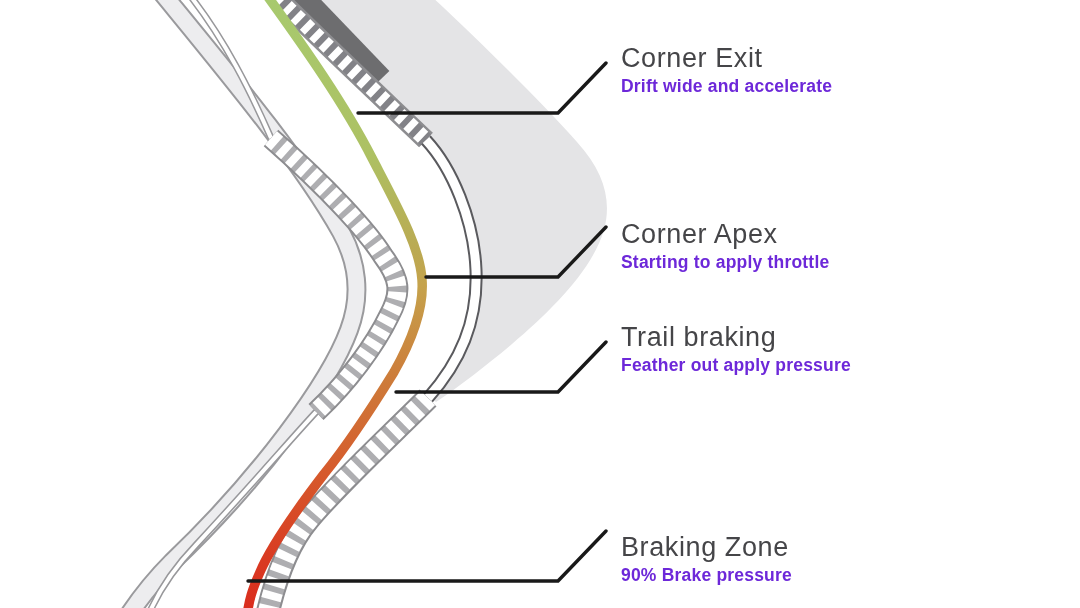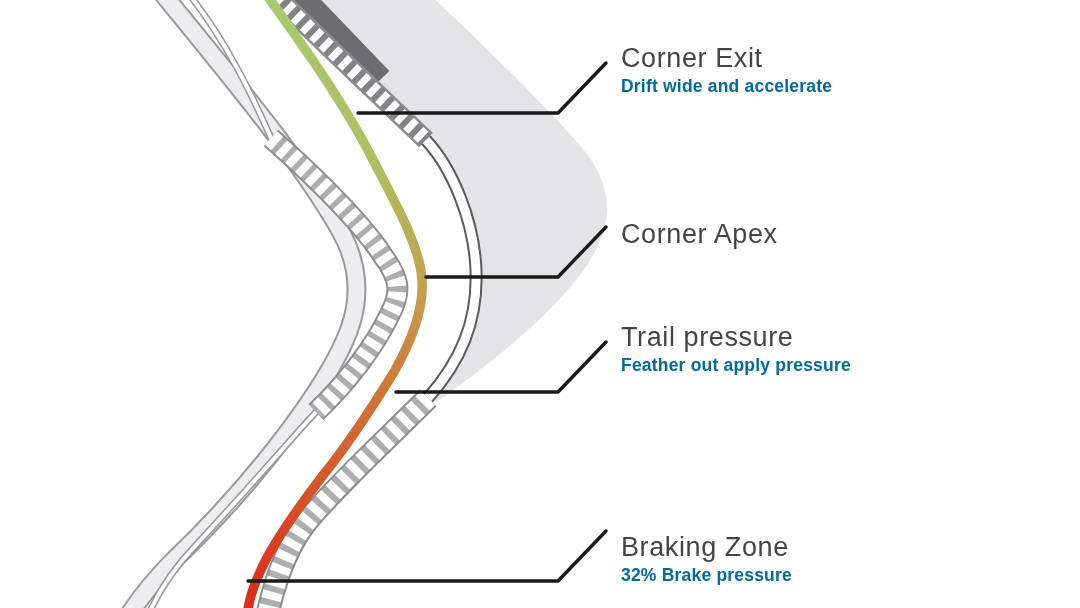--- a/index.html
+++ b/index.html
@@ -3,21 +3,21 @@
 <meta charset="utf-8">
 <style>
   html,body{margin:0;padding:0;background:#fff;}
   #stage{
     position:relative;width:1080px;height:608px;background:#ffffff;
     overflow:hidden;font-family:"Liberation Sans",sans-serif;padding-left:10px;
   }
   #track{position:absolute;left:0;top:0;}
   .callout{position:absolute;left:621px;white-space:nowrap;}
   .c-title{font-size:27px;line-height:32px;letter-spacing:0.6px;font-weight:400;color:#454548;}
-  .c-sub{font-size:17.5px;line-height:21px;letter-spacing:0.2px;font-weight:700;color:#0369a1;margin-top:2px;}
+  .c-sub{font-size:17.5px;line-height:21px;letter-spacing:0.2px;font-weight:700;color:#6d28d9;margin-top:2px;}
   #co-exit{top:42px;}
   #co-apex{top:218px;}
   #co-trail{top:321px;}
   #co-brake{top:531px;}
 </style>
 </head>
 <body>
 
 <div id="stage">
 
@@ -90,25 +90,26 @@
     </g>
   </svg>
 
   <div class="callout" id="co-exit">
     <div class="c-title">Corner Exit</div>
     <div class="c-sub">Drift wide and accelerate</div>
   </div>
 
   <div class="callout" id="co-apex">
     <div class="c-title">Corner Apex</div>
+    <div class="c-sub">Starting to apply throttle</div>
   </div>
 
   <div class="callout" id="co-trail">
-    <div class="c-title">Trail pressure</div>
+    <div class="c-title">Trail braking</div>
     <div class="c-sub">Feather out apply pressure</div>
   </div>
 
   <div class="callout" id="co-brake">
     <div class="c-title">Braking Zone</div>
-    <div class="c-sub">32% Brake pressure</div>
+    <div class="c-sub">90% Brake pressure</div>
   </div>
 
 </div>
 
 </body></html>

